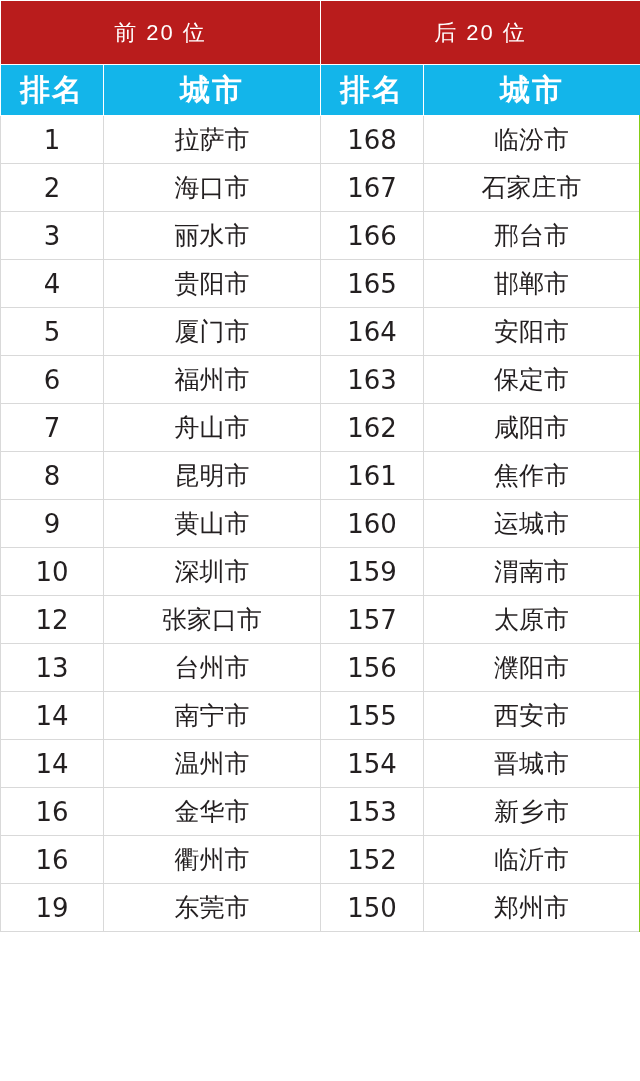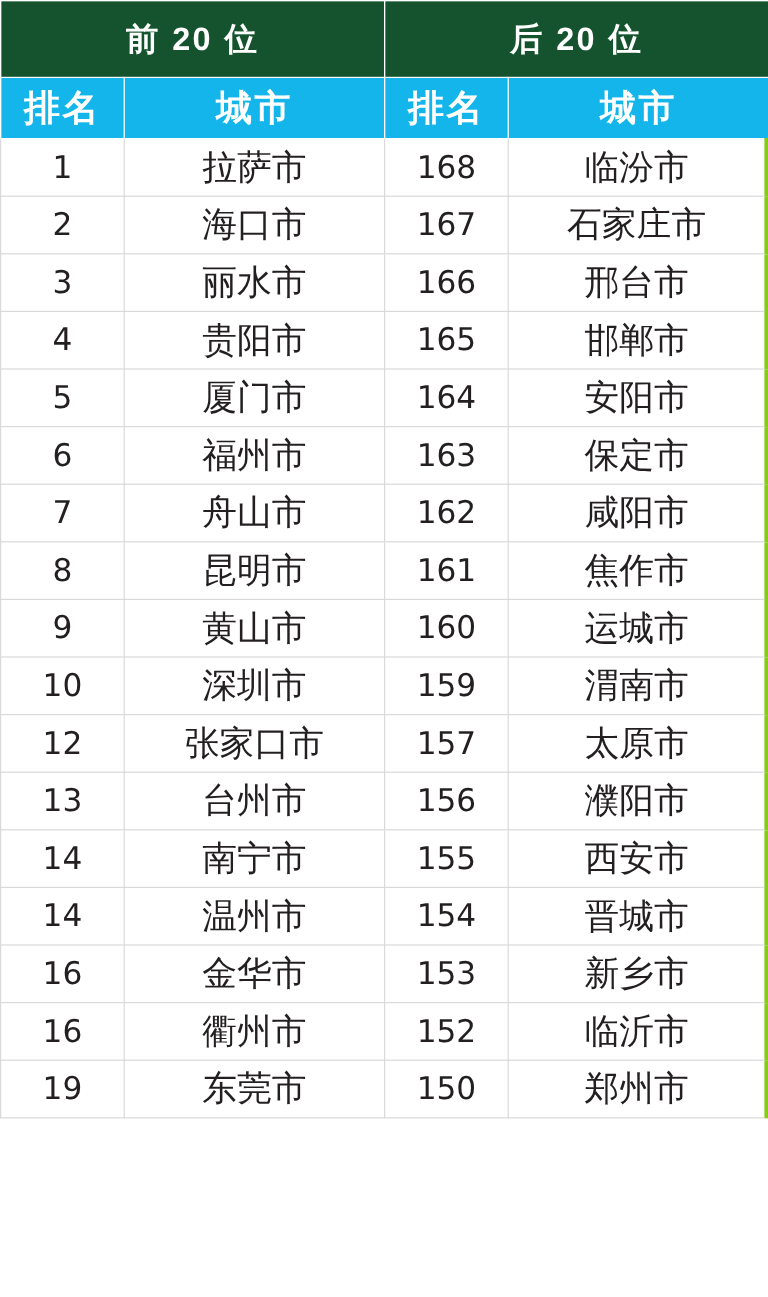--- a/index.html
+++ b/index.html
@@ -25,25 +25,25 @@
     text-align: center;
     vertical-align: middle;
     padding: 0;
   }
   
   col.c-rank  { width: 103px; }
   col.c-city  { width: 217px; }
 
   
   tr.group-head th {
-    background: #14532d;
+    background: #b91c1c;
     color: #ffffff;
     height: 63px;
-    font-size: 27px;
-    font-weight: bold;
+    font-size: 22px;
+    font-weight: normal;
     letter-spacing: 2px;
   }
   
   tr.sub-head th {
     background: #13b5ea;
     color: #ffffff;
     height: 50px;
     font-size: 30px;
     font-weight: bold;
     letter-spacing: 2px;
@@ -57,25 +57,25 @@
     border-left: 1px solid #d9d9d9;
     border-right: 1px solid #d9d9d9;
     border-top: none;
     color: #231f20;
   }
   tr.data-row td.rank-cell {
     font-family: "DejaVu Sans", sans-serif;
     font-size: 26px;
   }
   tr.data-row td.city-cell {
-    font-size: 29px;
+    font-size: 25px;
   }
   
   tr.data-row td:first-child { border-left: 1px solid #d9d9d9; }
-  tr.data-row td:last-child { border-right: 7px solid #84cc16; }
+  tr.data-row td:last-child { border-right: 3px solid #84cc16; }
 </style>
 </head>
 <body>
 
 <table class="rank-table">
   <colgroup>
     <col class="c-rank">
     <col class="c-city">
     <col class="c-rank">
     <col class="c-city">

